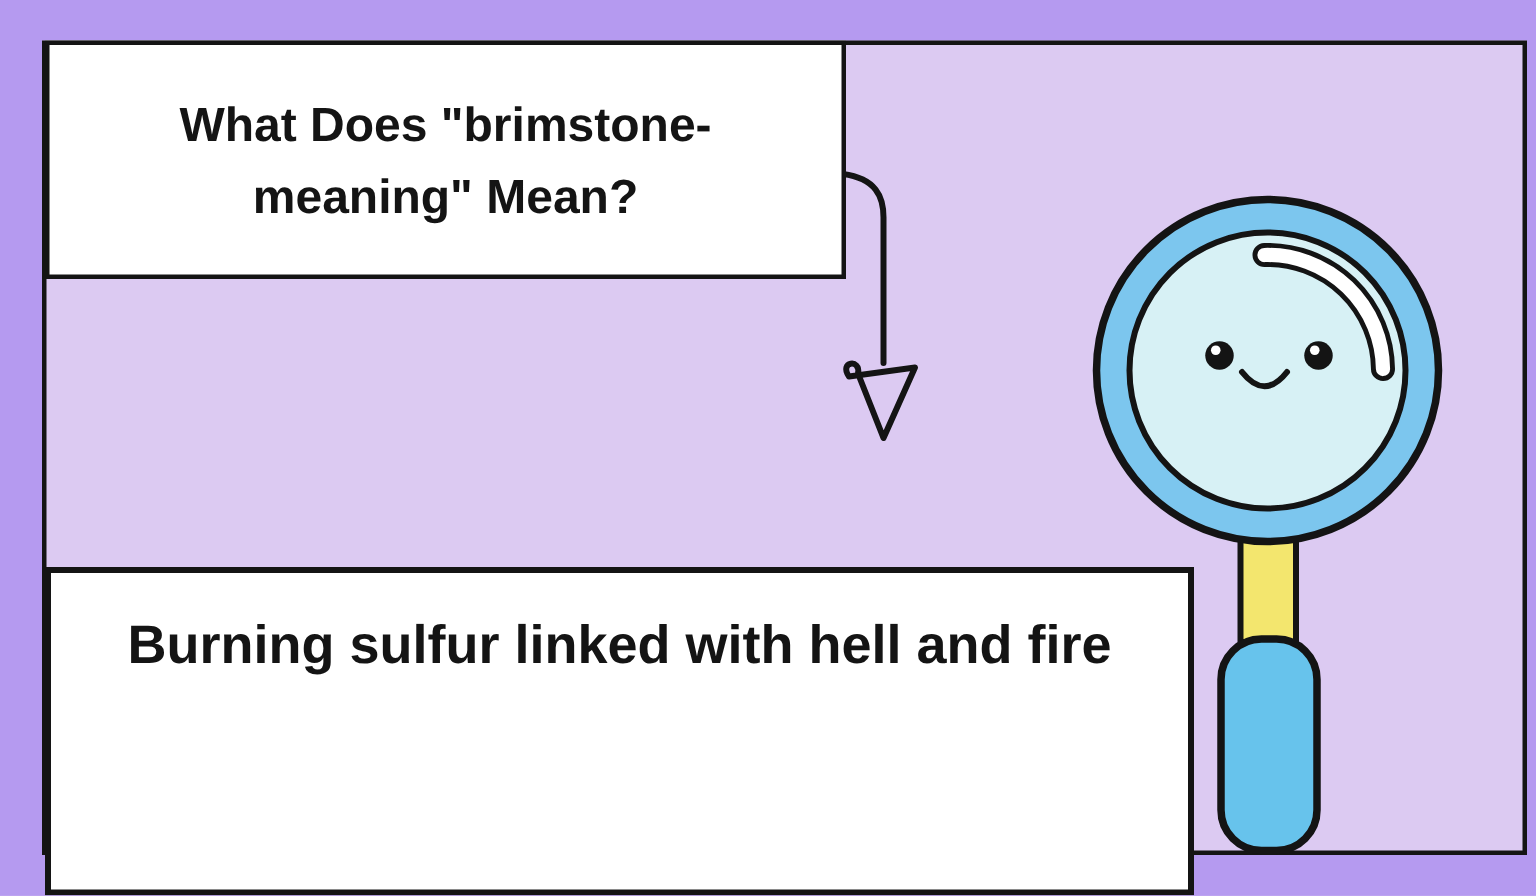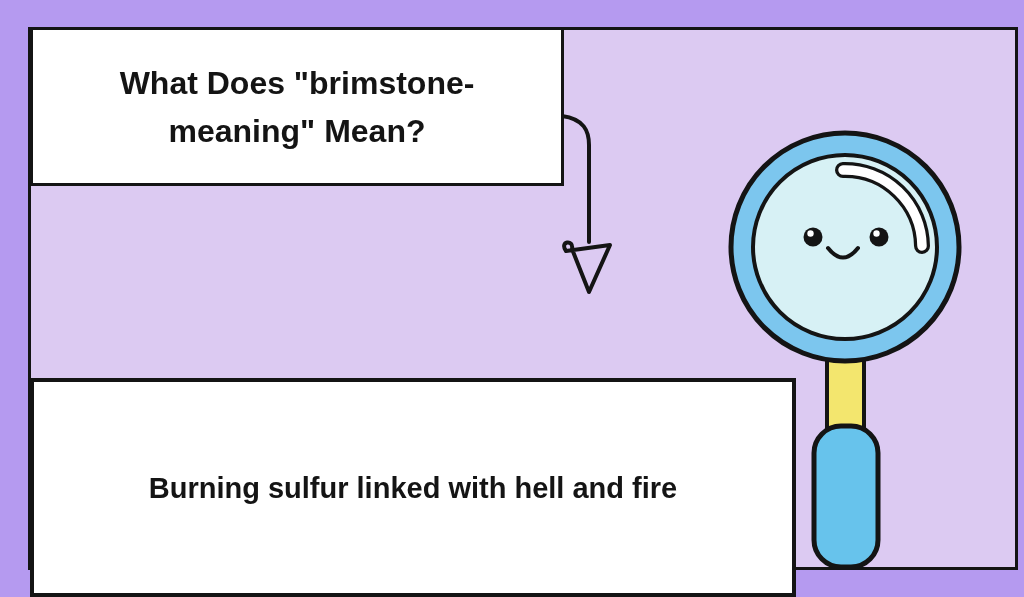--- a/index.html
+++ b/index.html
@@ -58,22 +58,22 @@
     justify-content: center;
     font-size: 32px;
     line-height: 48px;
   }
   .answer {
     left: 30px;
     top: 378px;
     width: 766px;
     height: 219px;
     border-width: 4px;
-    padding-top: 86px;
-    font-size: 29px;
+    padding-top: 28px;
+    font-size: 36px;
     line-height: 40px;
   }
 </style>
 </head>
 <body>
 
 <div class="canvas">
 
   <div class="panel"></div>
 

